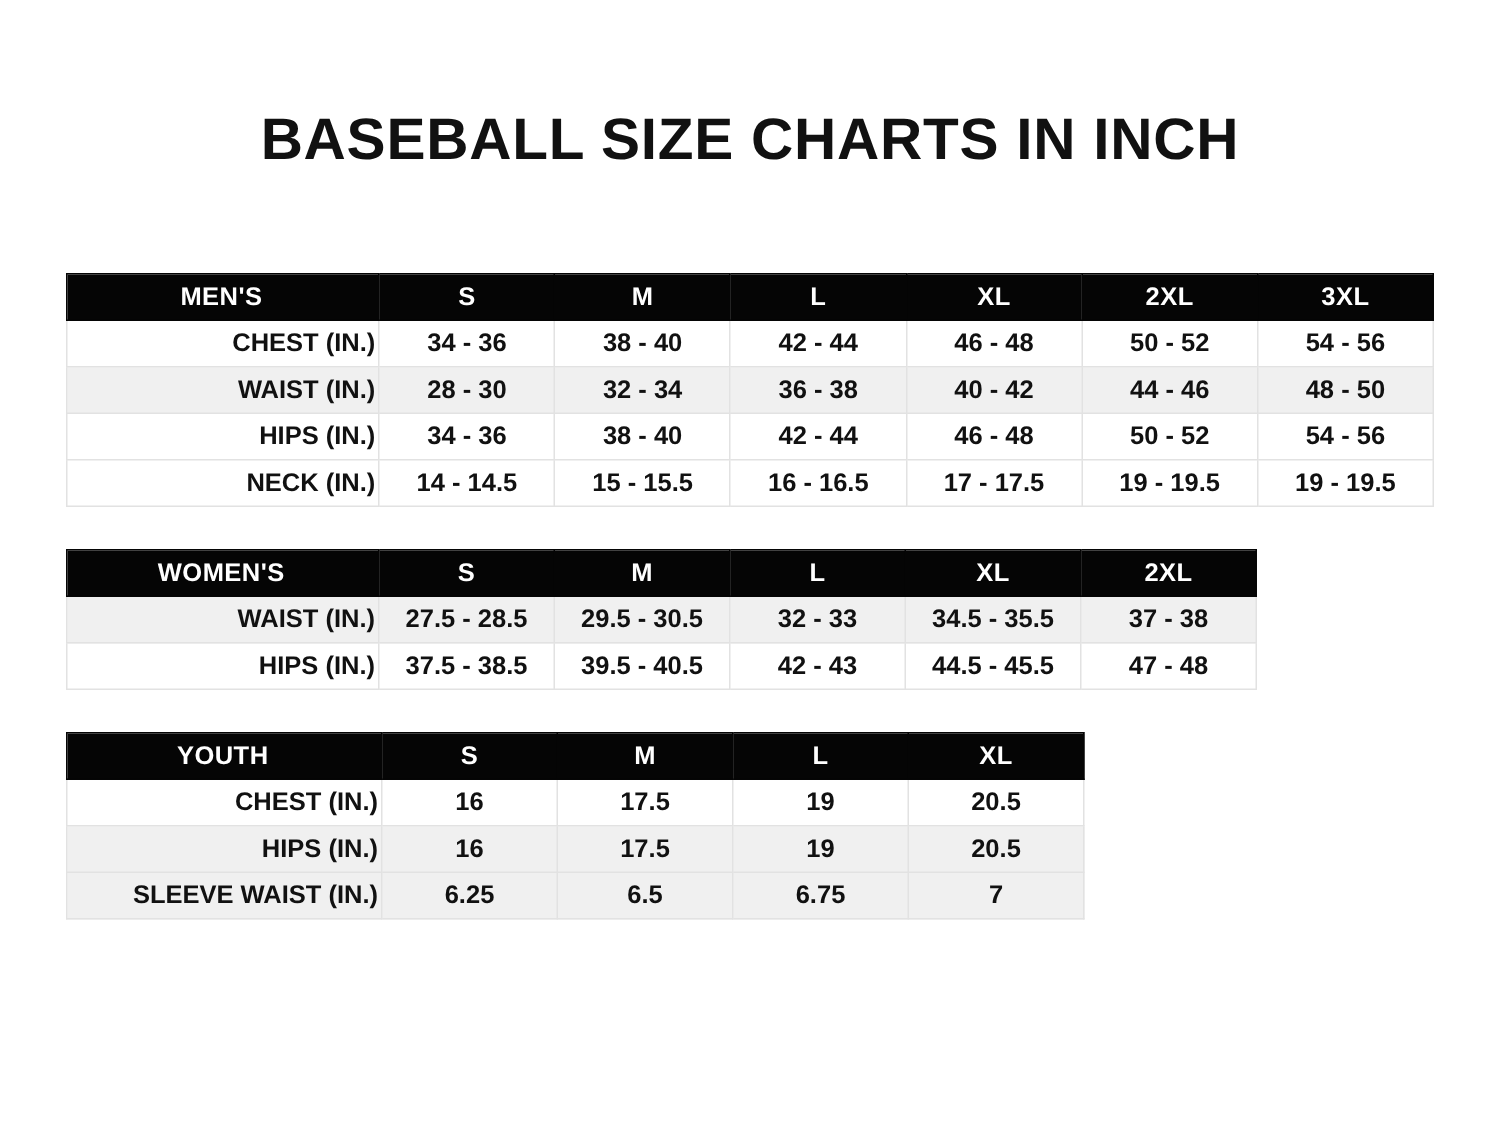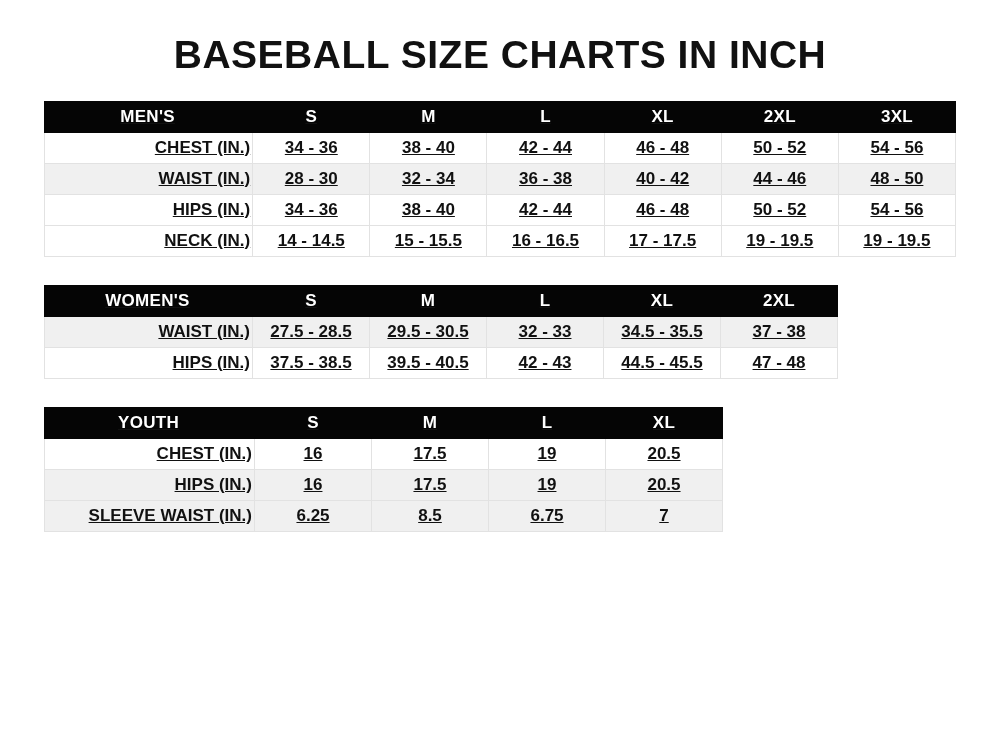--- a/index.html
+++ b/index.html
@@ -20,27 +20,26 @@
     height: 752px;
     box-sizing: border-box;
   }
   .title {
     text-align: center;
     font-size: 39px;
     font-weight: bold;
     letter-spacing: 0.5px;
     color: #111111;
     margin: 0;
-    padding-top: 33px;
+    padding-top: 72px;
     font-family: "Liberation Sans", sans-serif;
   }
   .tables {
     padding: 0 44px;
-    margin-top: 24px;
-    text-decoration: underline;
+    margin-top: 66px;
   }
   table {
     border-collapse: collapse;
     table-layout: fixed;
     font-family: "Liberation Sans", sans-serif;
   }
   table.chart {
     margin-bottom: 28px;
   }
   table.chart th,
@@ -224,21 +223,21 @@
         <tr class="alt">
           <td class="rowlabel">HIPS (IN.)</td>
           <td>16</td>
           <td>17.5</td>
           <td>19</td>
           <td>20.5</td>
         </tr>
         <tr class="alt">
           <td class="rowlabel">SLEEVE WAIST (IN.)</td>
           <td>6.25</td>
-          <td>8.5</td>
+          <td>6.5</td>
           <td>6.75</td>
           <td>7</td>
         </tr>
       </tbody>
     </table>
 
   </div>
 </div>
 
 </body></html>

